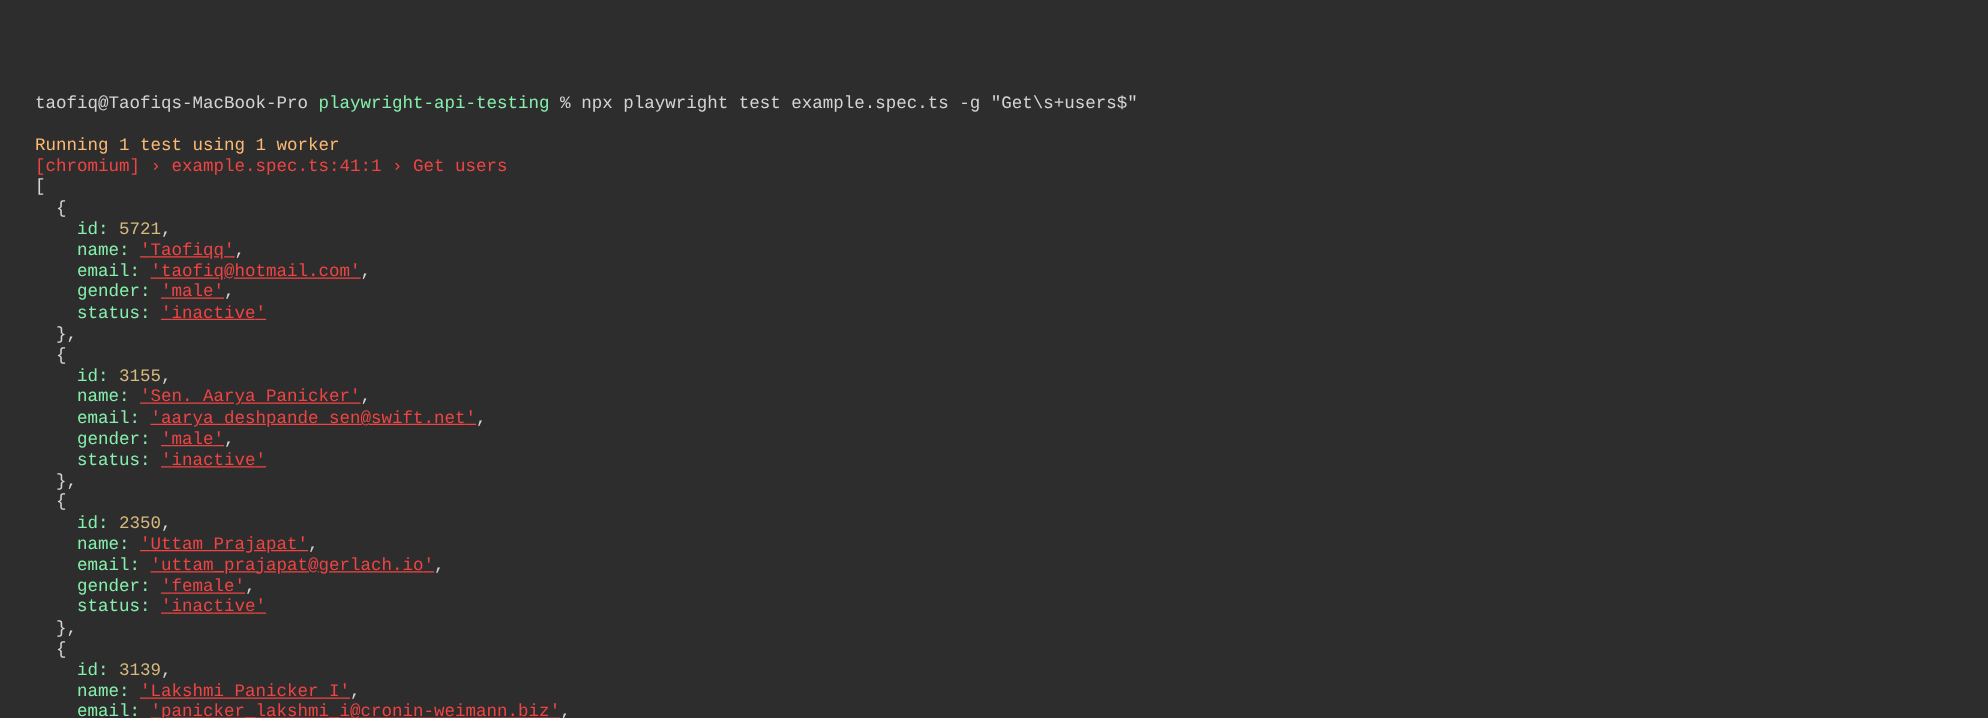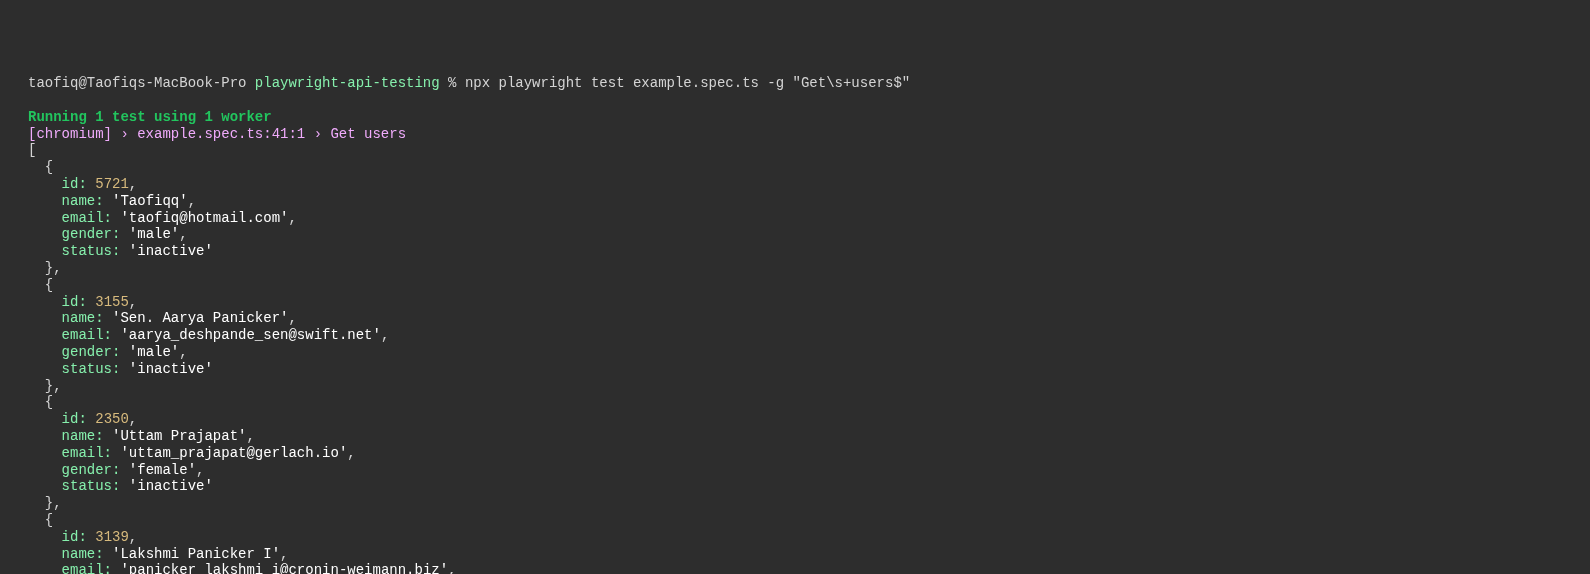--- a/index.html
+++ b/index.html
@@ -16,26 +16,26 @@
       padding: 8px 0 0 0;
       white-space: pre;
       overflow-x: auto;
     }
     .terminal {
       padding-left: 28px;
     }
     .prompt-user { color: #d4d4d4; }
     .prompt-dir { color: #86efac; }
     .command { color: #d4d4d4; margin-top: 17px; }
-    .running-line { color: #22c55e; font-weight: bold; }
-    .muted { color: #f0abfc; }
+    .running-line { color: #fdba74; font-weight: normal; }
+    .muted { color: #ef4444; }
     .white { color: #d4d4d4; }
     .key { color: #86efac; }
     .number { color: #d7ba7d; }
-    .string { color: #ffffff; }
+    .string { color: #ef4444; text-decoration: underline; }
     .punct { color: #d4d4d4; }
   </style>
 </head>
 <body>
 
 
 
 <div class="terminal"><span><span class="prompt-user">taofiq@Taofiqs-MacBook-Pro</span> <span class="prompt-dir">playwright-api-testing</span> <span class="punct">%</span> <span class="command">npx playwright test example.spec.ts -g "Get\s+users$"</span></span>
 
 <span class="running-line">Running 1 test using 1 worker</span>

